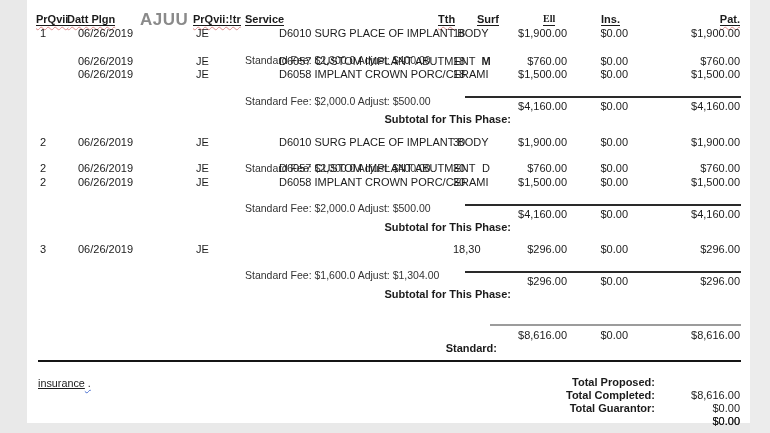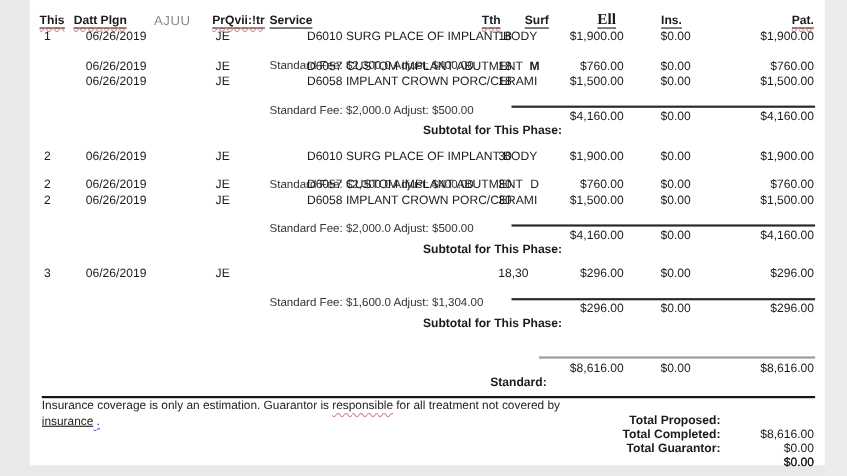--- a/index.html
+++ b/index.html
@@ -24,42 +24,42 @@
   .cFee{right:203px;text-align:right;}
   .cIns{right:142px;text-align:right;}
   .cPat{right:30px;text-align:right;}
   .note{position:absolute;left:245px;font-size:10.5px;color:#333333;}
   .subLabel{position:absolute;right:259px;font-weight:bold;}
   .grandLabel{position:absolute;right:273px;font-weight:bold;}
 
   .hd{position:absolute;top:0;font-weight:bold;font-size:11px;}
   .ub{border-bottom:1px solid #1a1a1a;display:inline-block;line-height:12px;}
   .sqr{text-decoration:underline;text-decoration-style:wavy;text-decoration-color:#dd8a8a;text-decoration-thickness:1px;text-underline-offset:3px;}
-  .serif{font-family:"Liberation Serif", serif;font-size:14px;}
-  .ajuu{color:#8a8a8a;font-weight:normal;font-size:12px;letter-spacing:.5px;}
+  .serif{font-family:"Liberation Serif", serif;font-size:10px;}
+  .ajuu{color:#8a8a8a;font-weight:bold;font-size:17px;letter-spacing:.5px;}
 
   .hline{position:absolute;left:465px;right:29px;height:0;border-top:2px solid #2a2a2a;}
   .hline-gray{position:absolute;left:490px;right:29px;height:0;border-top:2px solid #9c9c9c;}
   .footline{position:absolute;left:38px;right:29px;height:0;border-top:2px solid #151515;}
 
   .disc{position:absolute;left:38px;font-size:10.8px;line-height:13px;color:#222;white-space:pre;}
   .ins-link{text-decoration:underline;color:#1b1b1b;cursor:pointer;}
   .sqb{text-decoration:underline;text-decoration-style:wavy;text-decoration-color:#4a6fd0;text-decoration-thickness:1px;text-underline-offset:2px;}
   .totLabel{position:absolute;right:115px;text-align:left;font-weight:bold;}
   .totVal{position:absolute;right:30px;text-align:right;}
 </style>
 </head>
 <body>
 
 <div id="stage">
   <div id="paper"></div>
   <div id="right-strip"></div>
 
   <div class="row" style="top:13px">
-    <span class="hd" style="left:36px"><span class="ub"><span class="sqr">This</span></span></span>
+    <span class="hd" style="left:36px"><span class="ub"><span class="sqr">PrQvii</span></span></span>
     <span class="hd" style="left:67px"><span class="ub"><span class="sqr">Datt Plgn</span></span></span>
     <span class="hd ajuu" style="left:140px">AJUU</span>
     <span class="hd" style="left:193px"><span class="ub"><span class="sqr">PrQvii:!tr</span></span></span>
     <span class="hd" style="left:245px"><span class="ub">Service</span></span>
     <span class="hd" style="left:438px"><span class="ub"><span class="sqr">Tth</span></span></span>
     <span class="hd" style="left:477px"><span class="ub">Surf</span></span>
     <span class="hd serif" style="left:543px;top:-1px"><span class="ub">Ell</span></span>
     <span class="hd" style="left:601px"><span class="ub">Ins.</span></span>
     <span class="hd" style="right:30px"><span class="ub"><span class="sqr">Pat.</span></span></span>
   </div>
@@ -174,21 +174,20 @@
 
   <div class="hline-gray" style="top:324px"></div>
   <div class="row" style="top:329px">
     <span class="grandLabel">Standard:</span>
     <span class="cell cFee">$8,616.00</span>
     <span class="cell cIns">$0.00</span>
     <span class="cell cPat">$8,616.00</span>
   </div>
 
   <div class="footline" style="top:360px"></div>
-  <div class="disc" style="top:363px"><span>Insurance coverage is only an estimation. Guarantor is </span><span class="sqr">responsible</span><span> for all treatment not covered by</span></div>
   <div class="disc" style="top:377px"><span class="ins-link">insurance</span><span class="sqb"> .</span></div>
 
   <div class="row" style="top:363px">
     <span class="totLabel">Total Proposed:</span>
     <span class="totVal">$8,616.00</span>
   </div>
   <div class="row" style="top:376px">
     <span class="totLabel">Total Completed:</span>
     <span class="totVal">$0.00</span>
   </div>

